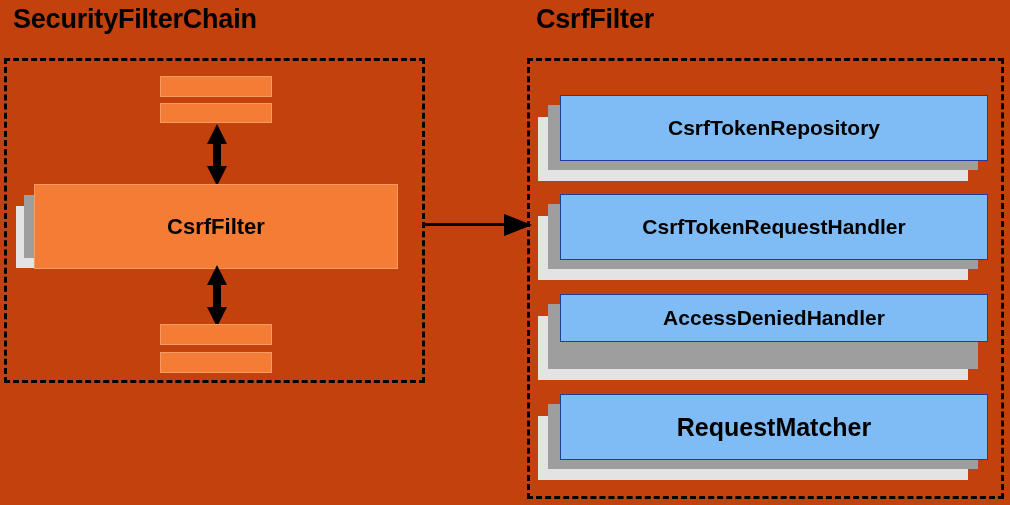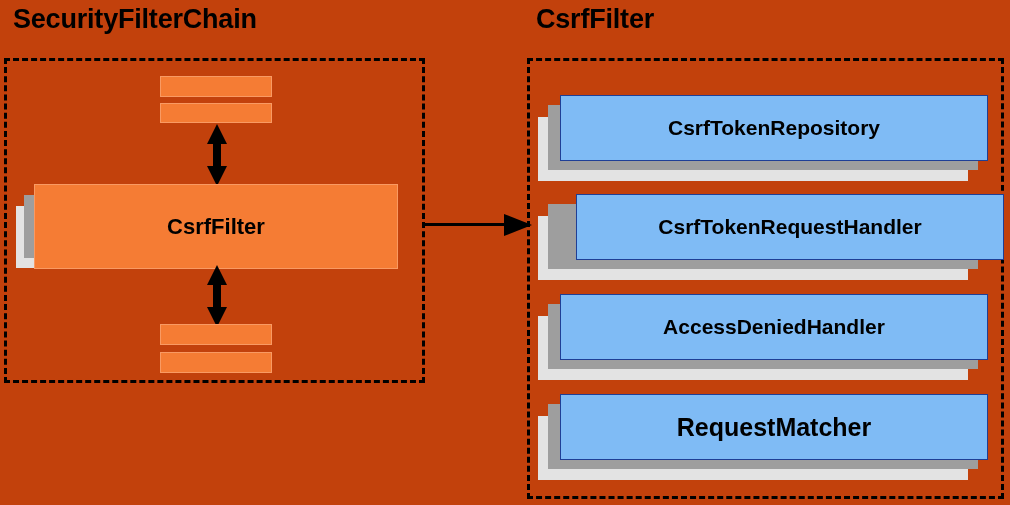--- a/index.html
+++ b/index.html
@@ -158,29 +158,29 @@
     <div class="layer back" style="left:0px; top:22px; width:430px; height:64px;"></div>
     <div class="layer mid" style="left:10px; top:10px; width:430px; height:65px;"></div>
     <div class="layer front" style="left:22px; top:0px; width:428px; height:66px;">
       <div class="card-label" style="font-size:21px;">CsrfTokenRepository</div>
     </div>
   </div>
 
   <div class="stack blue" style="left:538px; top:194px; width:452px; height:88px;">
     <div class="layer back" style="left:0px; top:22px; width:430px; height:64px;"></div>
     <div class="layer mid" style="left:10px; top:10px; width:430px; height:65px;"></div>
-    <div class="layer front" style="left:38px; top:0px; width:428px; height:66px;">
+    <div class="layer front" style="left:22px; top:0px; width:428px; height:66px;">
       <div class="card-label" style="font-size:21px;">CsrfTokenRequestHandler</div>
     </div>
   </div>
 
   <div class="stack blue" style="left:538px; top:294px; width:452px; height:88px;">
     <div class="layer back" style="left:0px; top:22px; width:430px; height:64px;"></div>
     <div class="layer mid" style="left:10px; top:10px; width:430px; height:65px;"></div>
-    <div class="layer front" style="left:22px; top:0px; width:428px; height:66px;">
+    <div class="layer front" style="left:22px; top:0px; width:428px; height:48px;">
       <div class="card-label" style="font-size:21px;">AccessDeniedHandler</div>
     </div>
   </div>
 
   <div class="stack blue" style="left:538px; top:394px; width:452px; height:88px;">
     <div class="layer back" style="left:0px; top:22px; width:430px; height:64px;"></div>
     <div class="layer mid" style="left:10px; top:10px; width:430px; height:65px;"></div>
     <div class="layer front" style="left:22px; top:0px; width:428px; height:66px;">
       <div class="card-label" style="font-size:25px;">RequestMatcher</div>
     </div>

